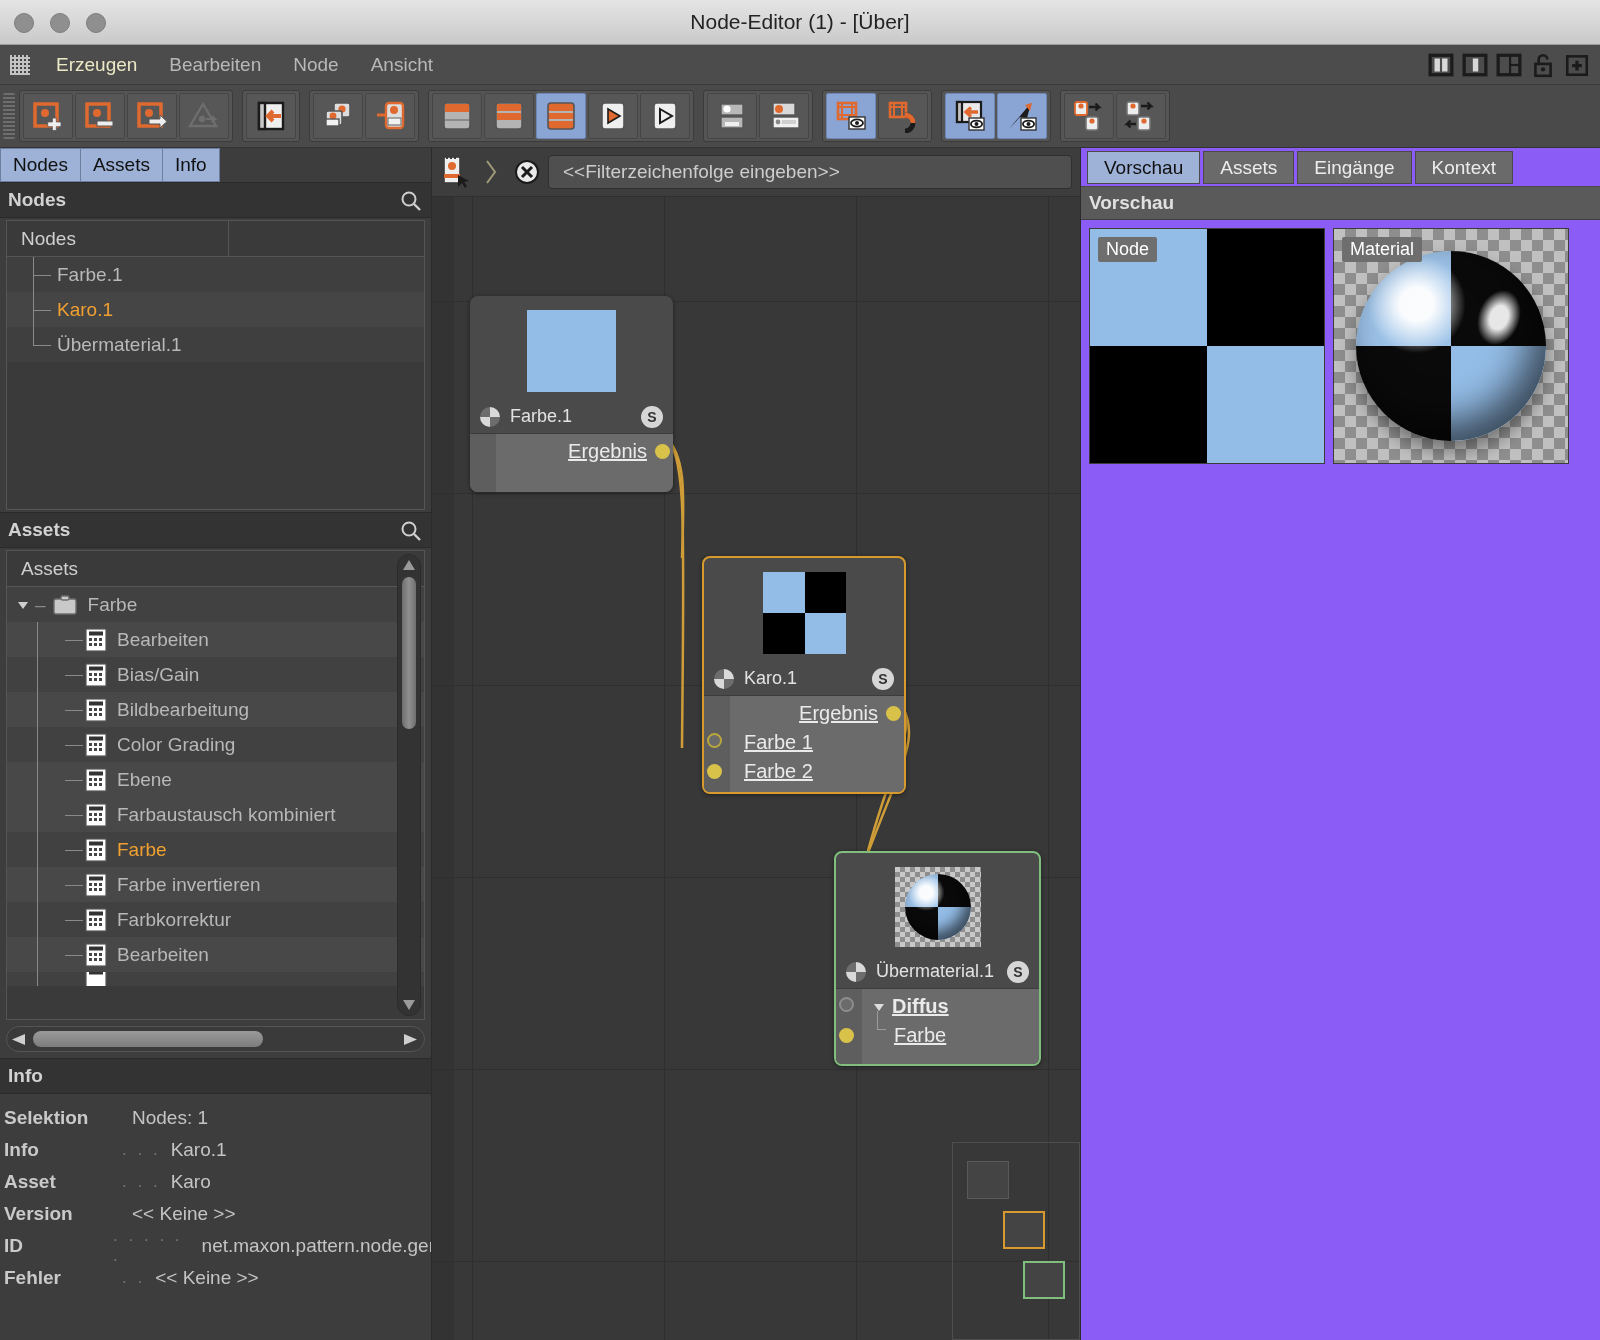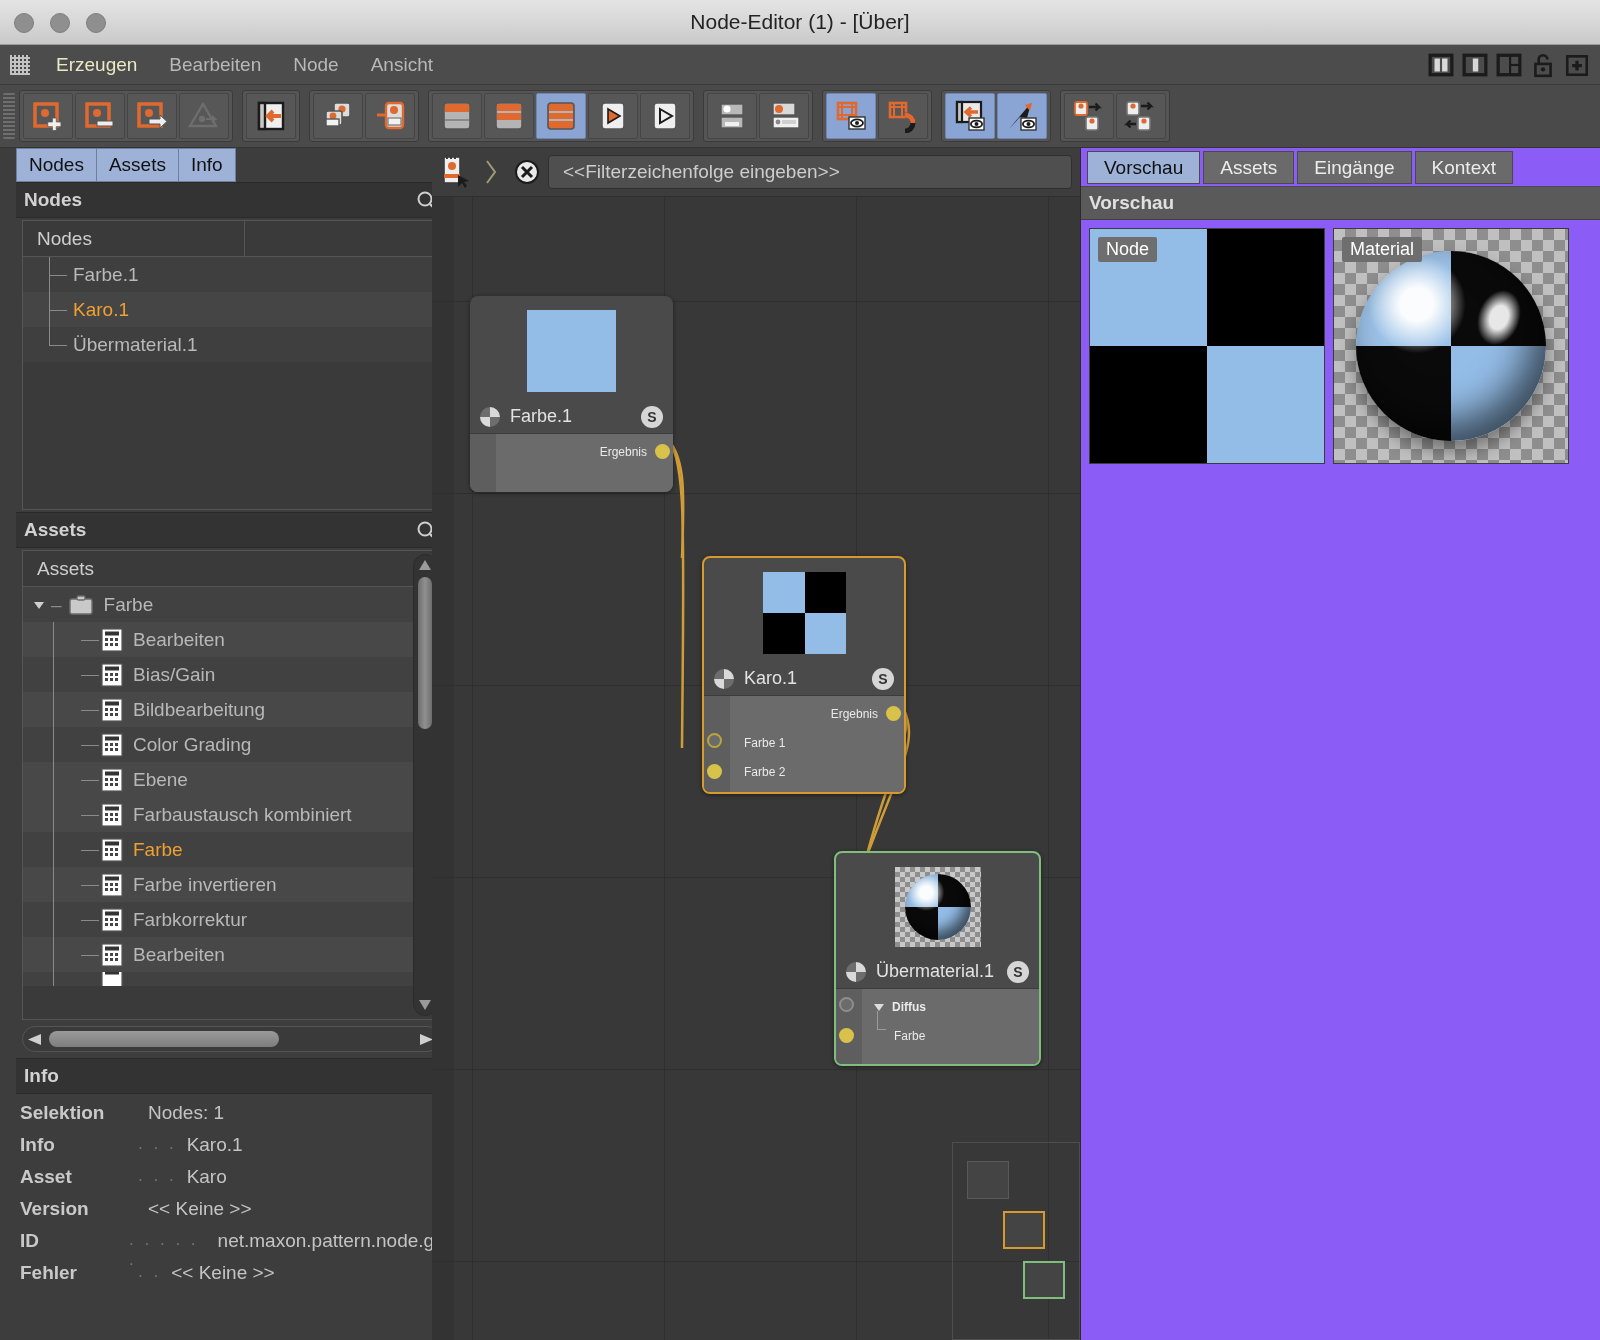--- a/index.html
+++ b/index.html
@@ -64,21 +64,21 @@
   .tb-btn {
     width: 50px; height: 46px; display: flex; align-items: center; justify-content: center;
     background: #575757; border: 1px solid #454545; border-radius: 2px; margin: 0 1px;
   }
   .tb-btn.active { background: #8aa4d4; border-color: #6d86b4; }
   .tb-btn svg { display:block; }
 
   
   .leftpanel {
     position: absolute; left: 0; top: 148px; width: 432px; height: 1192px;
-    background: #3d3d3d; border-right: 1px solid #2b2b2b; margin-left: 16px;
+    background: #3d3d3d; border-right: 1px solid #2b2b2b;
   }
   .tabrow { display: flex; height: 34px; padding: 0; }
   .tab {
     height: 34px; background: #9eb2d8; color: #111; font-size: 19px;
     display: flex; align-items: center; justify-content: center;
     border: 1px solid #6d7f9f; border-right: none; padding: 0 12px;
   }
   .tab:last-child { border-right: 1px solid #6d7f9f; }
 
   .section-head {
@@ -142,21 +142,21 @@
     position: absolute; left: 26px; top: 4px; height: 16px; width: 230px;
     background: linear-gradient(to bottom, #9a9a9a, #7d7d7d); border-radius: 8px;
   }
 
   .info-head {
     height: 36px; background: #333; display: flex; align-items: center;
     padding: 0 8px; border-top: 1px solid #2a2a2a; border-bottom: 1px solid #2a2a2a; margin-top: 6px;
   }
   .info-head .t { font-size: 19px; font-weight: bold; color: #d2d2d2; }
   .info-body { padding: 8px 0 0 4px; }
-  .inforow { display: flex; align-items: flex-start; height: 32px; font-size: 19px; }
+  .inforow { display: flex; align-items: center; height: 32px; font-size: 19px; }
   .inforow .k { font-weight: bold; color: #c9c9c9; width: 118px; display: inline-block; white-space: nowrap; }
   .inforow .dots { color: #777; letter-spacing: 3px; font-size: 17px; }
   .inforow .v { color: #c4c4c4; margin-left: 10px; white-space: nowrap; overflow: hidden; }
 
   
   .center {
     position: absolute; left: 432px; top: 148px; width: 648px; height: 1192px;
     background: #3a3a3a;
   }
   .filterbar { height: 48px; display: flex; align-items: center; padding: 0 8px; background: #3d3d3d; }
@@ -179,21 +179,21 @@
   }
   .node.selected-orange { border: 2px solid #d69a2f; }
   .node.selected-green  { border: 2px solid #7fbe7c; }
   .node-preview { display: flex; justify-content: center; padding: 14px 0 8px 0; }
   .node-title {
     height: 34px; display: flex; align-items: center; padding: 0 10px;
     background: #4a4a4a; font-size: 18px; color: #e2e2e2; border-bottom: 1px solid #3c3c3c;
   }
   .node-title .name { margin-left: 10px; flex: 1; }
   .ports { background: #6b6b6b; padding: 3px 0 6px 0; position: relative; }
-  .port-row { height: 29px; display: flex; align-items: center; font-size: 12px; color: #eaeaea; position: relative; }
+  .port-row { height: 29px; display: flex; align-items: center; font-size: 20px; color: #eaeaea; position: relative; text-decoration: underline; }
   .port-out { justify-content: flex-end; padding-right: 26px; }
   .port-in { padding-left: 40px; }
   .dot-y { position: absolute; width: 15px; height: 15px; border-radius: 50%; background: #d9c24a; }
   .dot-y.hollow { background: #6b6b6b; border: 2px solid #b9a63c; }
   .dot-grey { position: absolute; width: 15px; height: 15px; border-radius: 50%; background: #6b6b6b; border: 2px solid #8d8d8d; }
   .ports-gutter { position: absolute; left: 0; top: 0; bottom: 0; width: 26px; background: #5e5e5e; }
 
   .sbadge {
     width: 22px; height: 22px; border-radius: 50%; background: #d6d6d6; color: #333;
     font-size: 14px; font-weight: bold; display:flex; align-items:center; justify-content:center;

